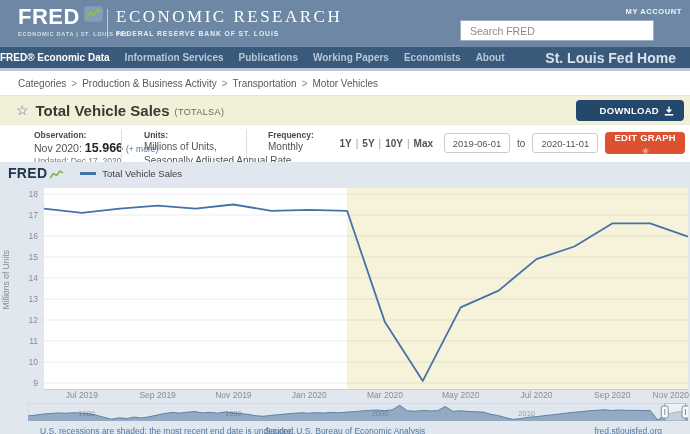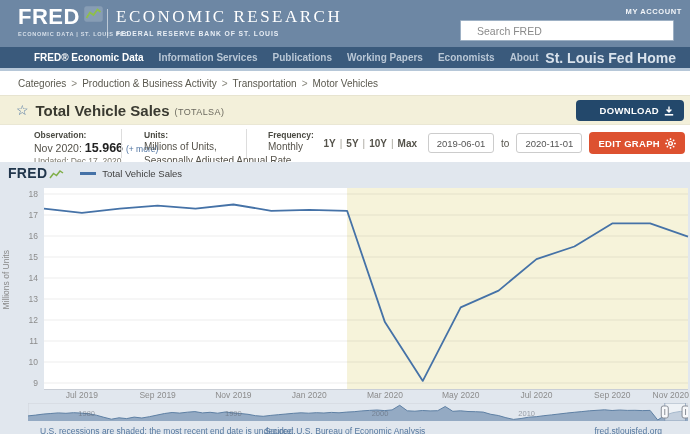--- a/index.html
+++ b/index.html
@@ -11,28 +11,28 @@
   .logo{position:absolute;left:18px;top:6px;cursor:pointer;}
   .logo-top{display:flex;align-items:flex-start;gap:4px;}
   .logo-brand{font-size:22px;font-weight:800;color:#fff;letter-spacing:.5px;line-height:22px;}
   .logo-sub{font-size:5.6px;font-weight:bold;color:#d6dfe9;letter-spacing:.7px;margin-top:3px;}
   .hdr-divider{position:absolute;left:107px;top:9px;width:1px;height:29px;background:rgba(255,255,255,.55);}
   .site-title-block{position:absolute;left:116px;top:7px;cursor:pointer;}
   .site-title{font-family:"Liberation Serif",serif;font-size:17px;color:#fff;letter-spacing:2.5px;}
   .site-subtitle{font-size:6.8px;font-weight:bold;color:#e8eef5;letter-spacing:.9px;margin-top:3px;}
   .my-account{position:absolute;right:8px;top:7px;font-size:7.5px;font-weight:bold;
               color:#f2f5f9;letter-spacing:.6px;cursor:pointer;text-decoration:none;}
-  .search{position:absolute;left:460px;top:20px;width:214px;height:21px;border:1px solid #9db0c4;
-          border-radius:1px;font-size:10.5px;color:#555;padding:0 0 0 16px;box-sizing:border-box;
+  .search{position:absolute;left:460px;top:20px;width:194px;height:21px;border:1px solid #9db0c4;
+          border-radius:1px;font-size:10.5px;color:#555;padding:0 0 0 9px;box-sizing:border-box;
           font-family:"Liberation Sans",sans-serif;}
   .search::placeholder{color:#8a8a8a;}
 
   
   .navbar{position:absolute;left:0;top:47px;width:690px;height:21px;background:#3a5a7c;
-          display:flex;align-items:center;padding:0 14px 0 34px;box-sizing:border-box;}
+          display:flex;align-items:center;padding:0 14px 0 0;box-sizing:border-box;}
   .nav-left{display:flex;gap:15px;align-items:center;}
   .nav-item{font-size:10px;font-weight:bold;color:#b9c7d6;cursor:pointer;white-space:nowrap;}
   .nav-item.active{color:#ffffff;}
   .nav-right{margin-left:auto;font-size:14px;font-weight:bold;color:#d9e2ec;cursor:pointer;text-decoration:none;}
   .nav-accent{position:absolute;left:0;top:68px;width:690px;height:3px;background:#b6c7d8;}
 
   
   .breadcrumb{position:absolute;left:0;top:71px;width:690px;height:24px;background:#fff;
               display:flex;align-items:center;gap:5px;padding-left:18px;box-sizing:border-box;}
   .crumb{font-size:10px;color:#5a584e;cursor:pointer;white-space:nowrap;}
@@ -180,21 +180,21 @@
           <span class="range-sep">|</span>
           <span class="range-link">5Y</span>
           <span class="range-sep">|</span>
           <span class="range-link">10Y</span>
           <span class="range-sep">|</span>
           <span class="range-link">Max</span>
         </div>
       <input class="date-input" type="text" value="2019-06-01" style="">
       <span class="to-label">to</span>
       <input class="date-input" type="text" value="2020-11-01" style="">
-      <button class="edit-btn" style="background: rgb(221, 81, 48);">
+      <button class="edit-btn" style="background: rgb(221, 81, 48); flex-direction: column;">
         <span>EDIT GRAPH</span>
         <svg width="11" height="11" viewBox="0 0 12 12">
           <circle cx="6" cy="6" r="2" fill="none" stroke="#fff" stroke-width="1.5"></circle>
           <g stroke="#fff" stroke-width="1.6">
             <line x1="6" y1="0.2" x2="6" y2="2.2"></line>
               <line x1="6" y1="9.8" x2="6" y2="11.8"></line>
             <line x1="0.2" y1="6" x2="2.2" y2="6"></line>
               <line x1="9.8" y1="6" x2="11.8" y2="6"></line>
             <line x1="1.9" y1="1.9" x2="3.3" y2="3.3"></line>
               <line x1="8.7" y1="8.7" x2="10.1" y2="10.1"></line>

